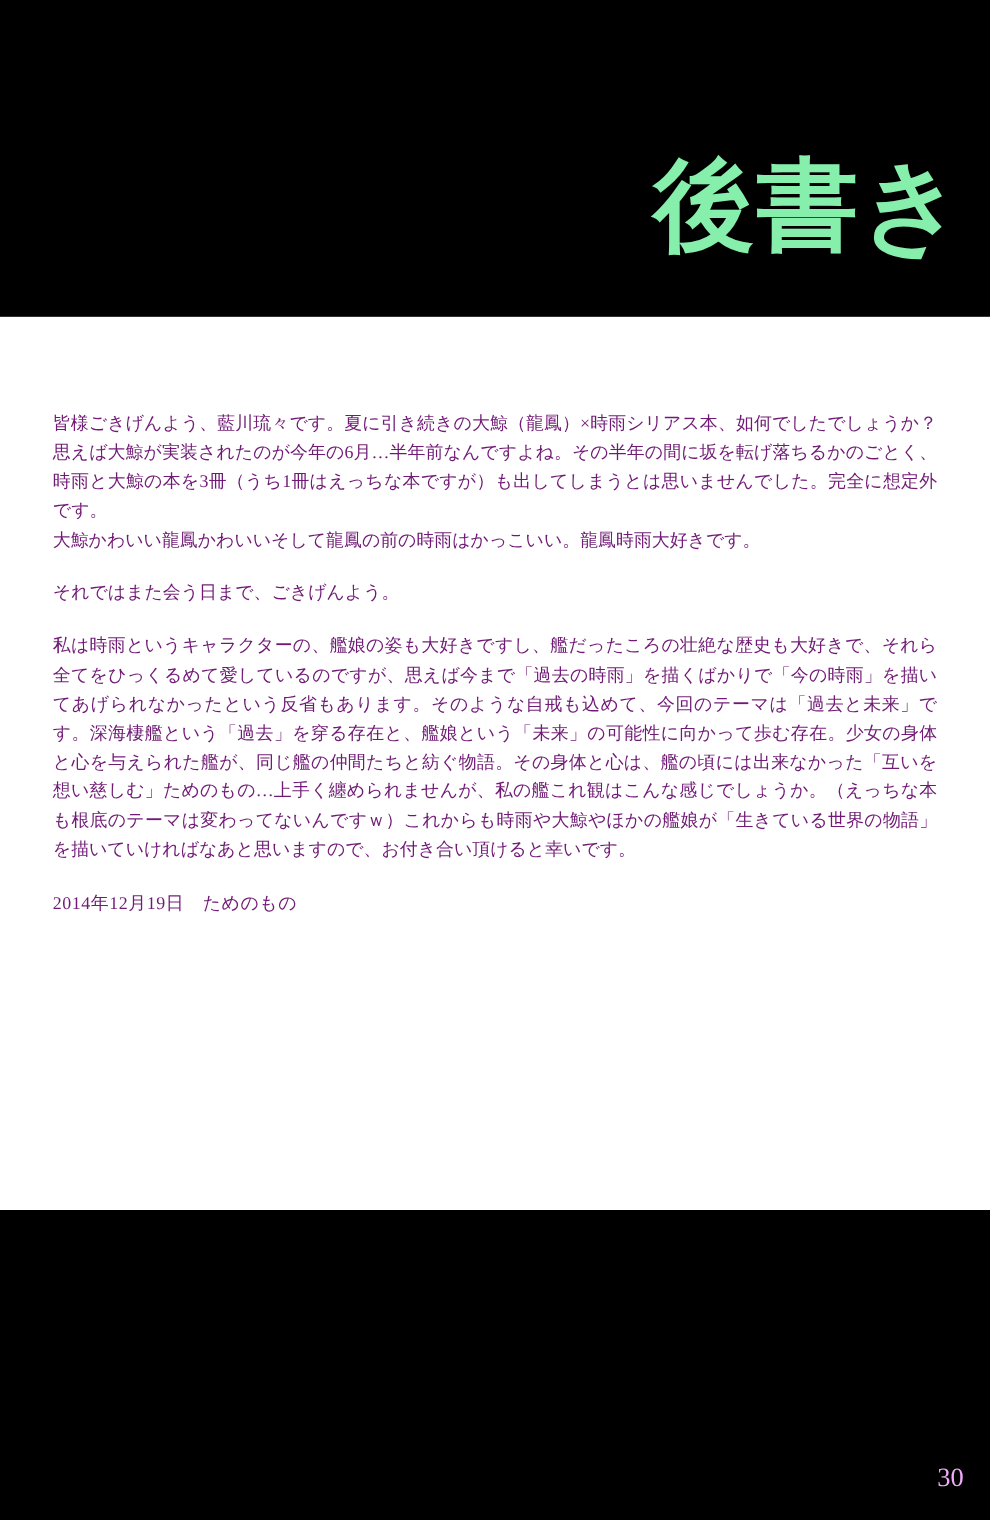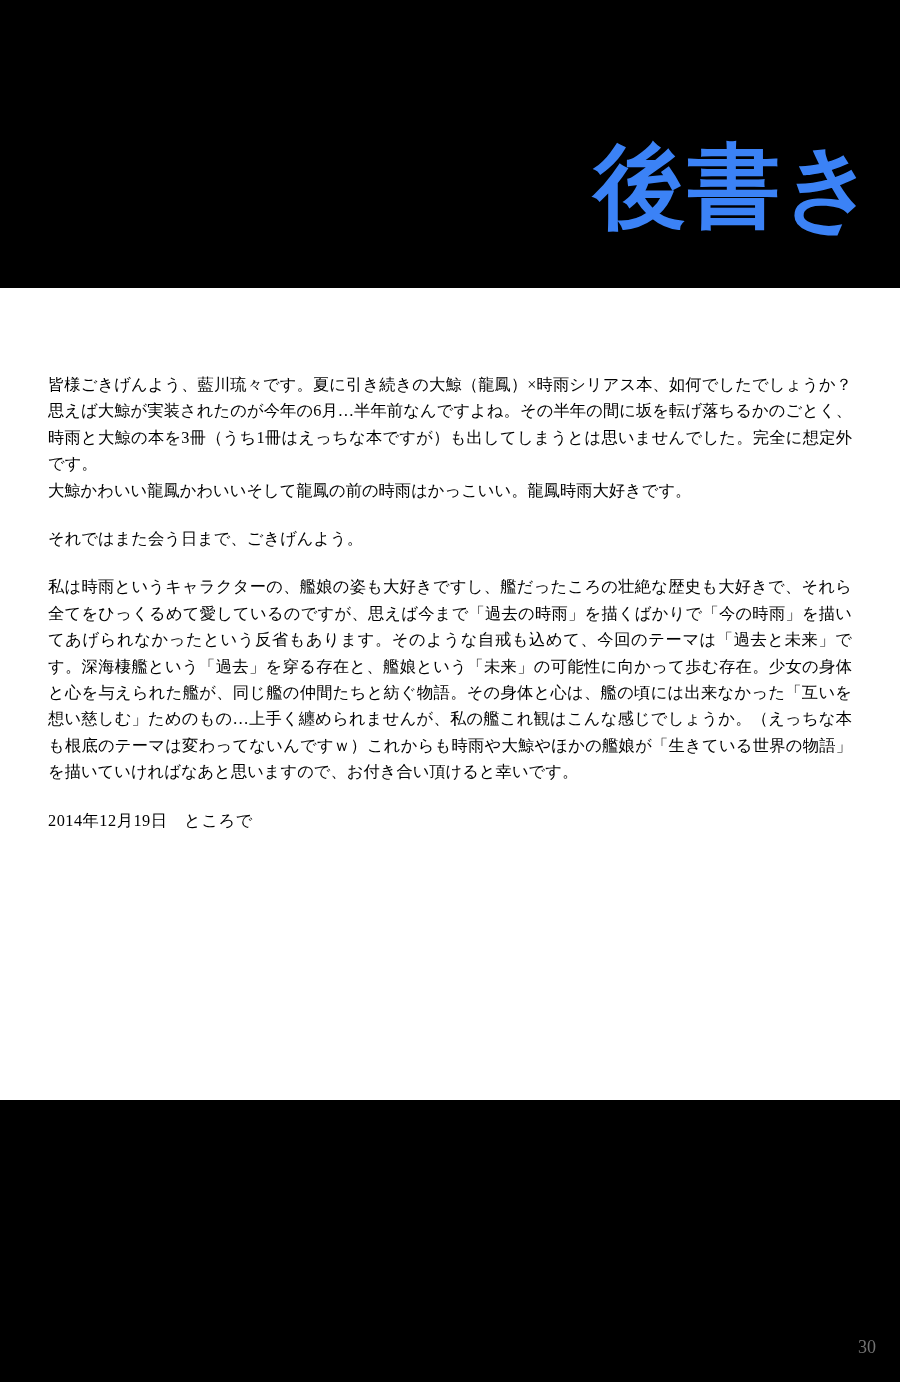--- a/index.html
+++ b/index.html
@@ -36,75 +36,75 @@
     left: 0;
     top: 288px;
     width: 900px;
     height: 812px;
     background: #ffffff;
   }
   .afterword-title {
     position: absolute;
     right: 22px;
     top: 140px;
-    color: #3b82f6;
+    color: #86efac;
     font-size: 92px;
     line-height: 1;
     letter-spacing: 2px;
     font-weight: bold;
     font-family: "DejaVu Serif", "Liberation Serif", serif;
     white-space: nowrap;
   }
   .body-text {
     position: absolute;
     left: 48px;
     top: 84px;
     width: 804px;
-    color: #000000;
+    color: #701a75;
     font-size: 16.3px;
     line-height: 26.4px;
     text-align: justify;
     text-justify: inter-character;
   }
   .para {
     margin: 0 0 22px 0;
     white-space: pre-wrap;
   }
   .para:last-child {
     margin-bottom: 0;
   }
   .signature {
     margin-top: 16px;
     letter-spacing: 0.5px;
   }
   .page-number {
     position: absolute;
     right: 24px;
     bottom: 24px;
-    color: #737373;
-    font-size: 18px;
+    color: #f0abfc;
+    font-size: 24px;
     font-family: "Liberation Serif", serif;
   }
 </style>
 </head>
 <body>
 
 <div class="page">
 
   <div class="band-top">
     <div class="afterword-title">後書き</div>
   </div>
 
   <div class="paper">
     <div class="body-text">
       <p class="para">皆様ごきげんよう、藍川琉々です。夏に引き続きの大鯨（龍鳳）×時雨シリアス本、如何でしたでしょうか？思えば大鯨が実装されたのが今年の6月…半年前なんですよね。その半年の間に坂を転げ落ちるかのごとく、時雨と大鯨の本を3冊（うち1冊はえっちな本ですが）も出してしまうとは思いませんでした。完全に想定外です。
 大鯨かわいい龍鳳かわいいそして龍鳳の前の時雨はかっこいい。龍鳳時雨大好きです。</p>
       <p class="para">それではまた会う日まで、ごきげんよう。</p>
       <p class="para">私は時雨というキャラクターの、艦娘の姿も大好きですし、艦だったころの壮絶な歴史も大好きで、それら全てをひっくるめて愛しているのですが、思えば今まで「過去の時雨」を描くばかりで「今の時雨」を描いてあげられなかったという反省もあります。そのような自戒も込めて、今回のテーマは「過去と未来」です。深海棲艦という「過去」を穿る存在と、艦娘という「未来」の可能性に向かって歩む存在。少女の身体と心を与えられた艦が、同じ艦の仲間たちと紡ぐ物語。その身体と心は、艦の頃には出来なかった「互いを想い慈しむ」ためのもの…上手く纏められませんが、私の艦これ観はこんな感じでしょうか。（えっちな本も根底のテーマは変わってないんですｗ）これからも時雨や大鯨やほかの艦娘が「生きている世界の物語」を描いていければなあと思いますので、お付き合い頂けると幸いです。</p>
-      <p class="para signature">2014年12月19日　ところで</p>
+      <p class="para signature">2014年12月19日　ためのもの</p>
     </div>
   </div>
 
   <div class="band-bottom"></div>
 
   <div class="page-number">30</div>
 
 </div>
 
 </body></html>

